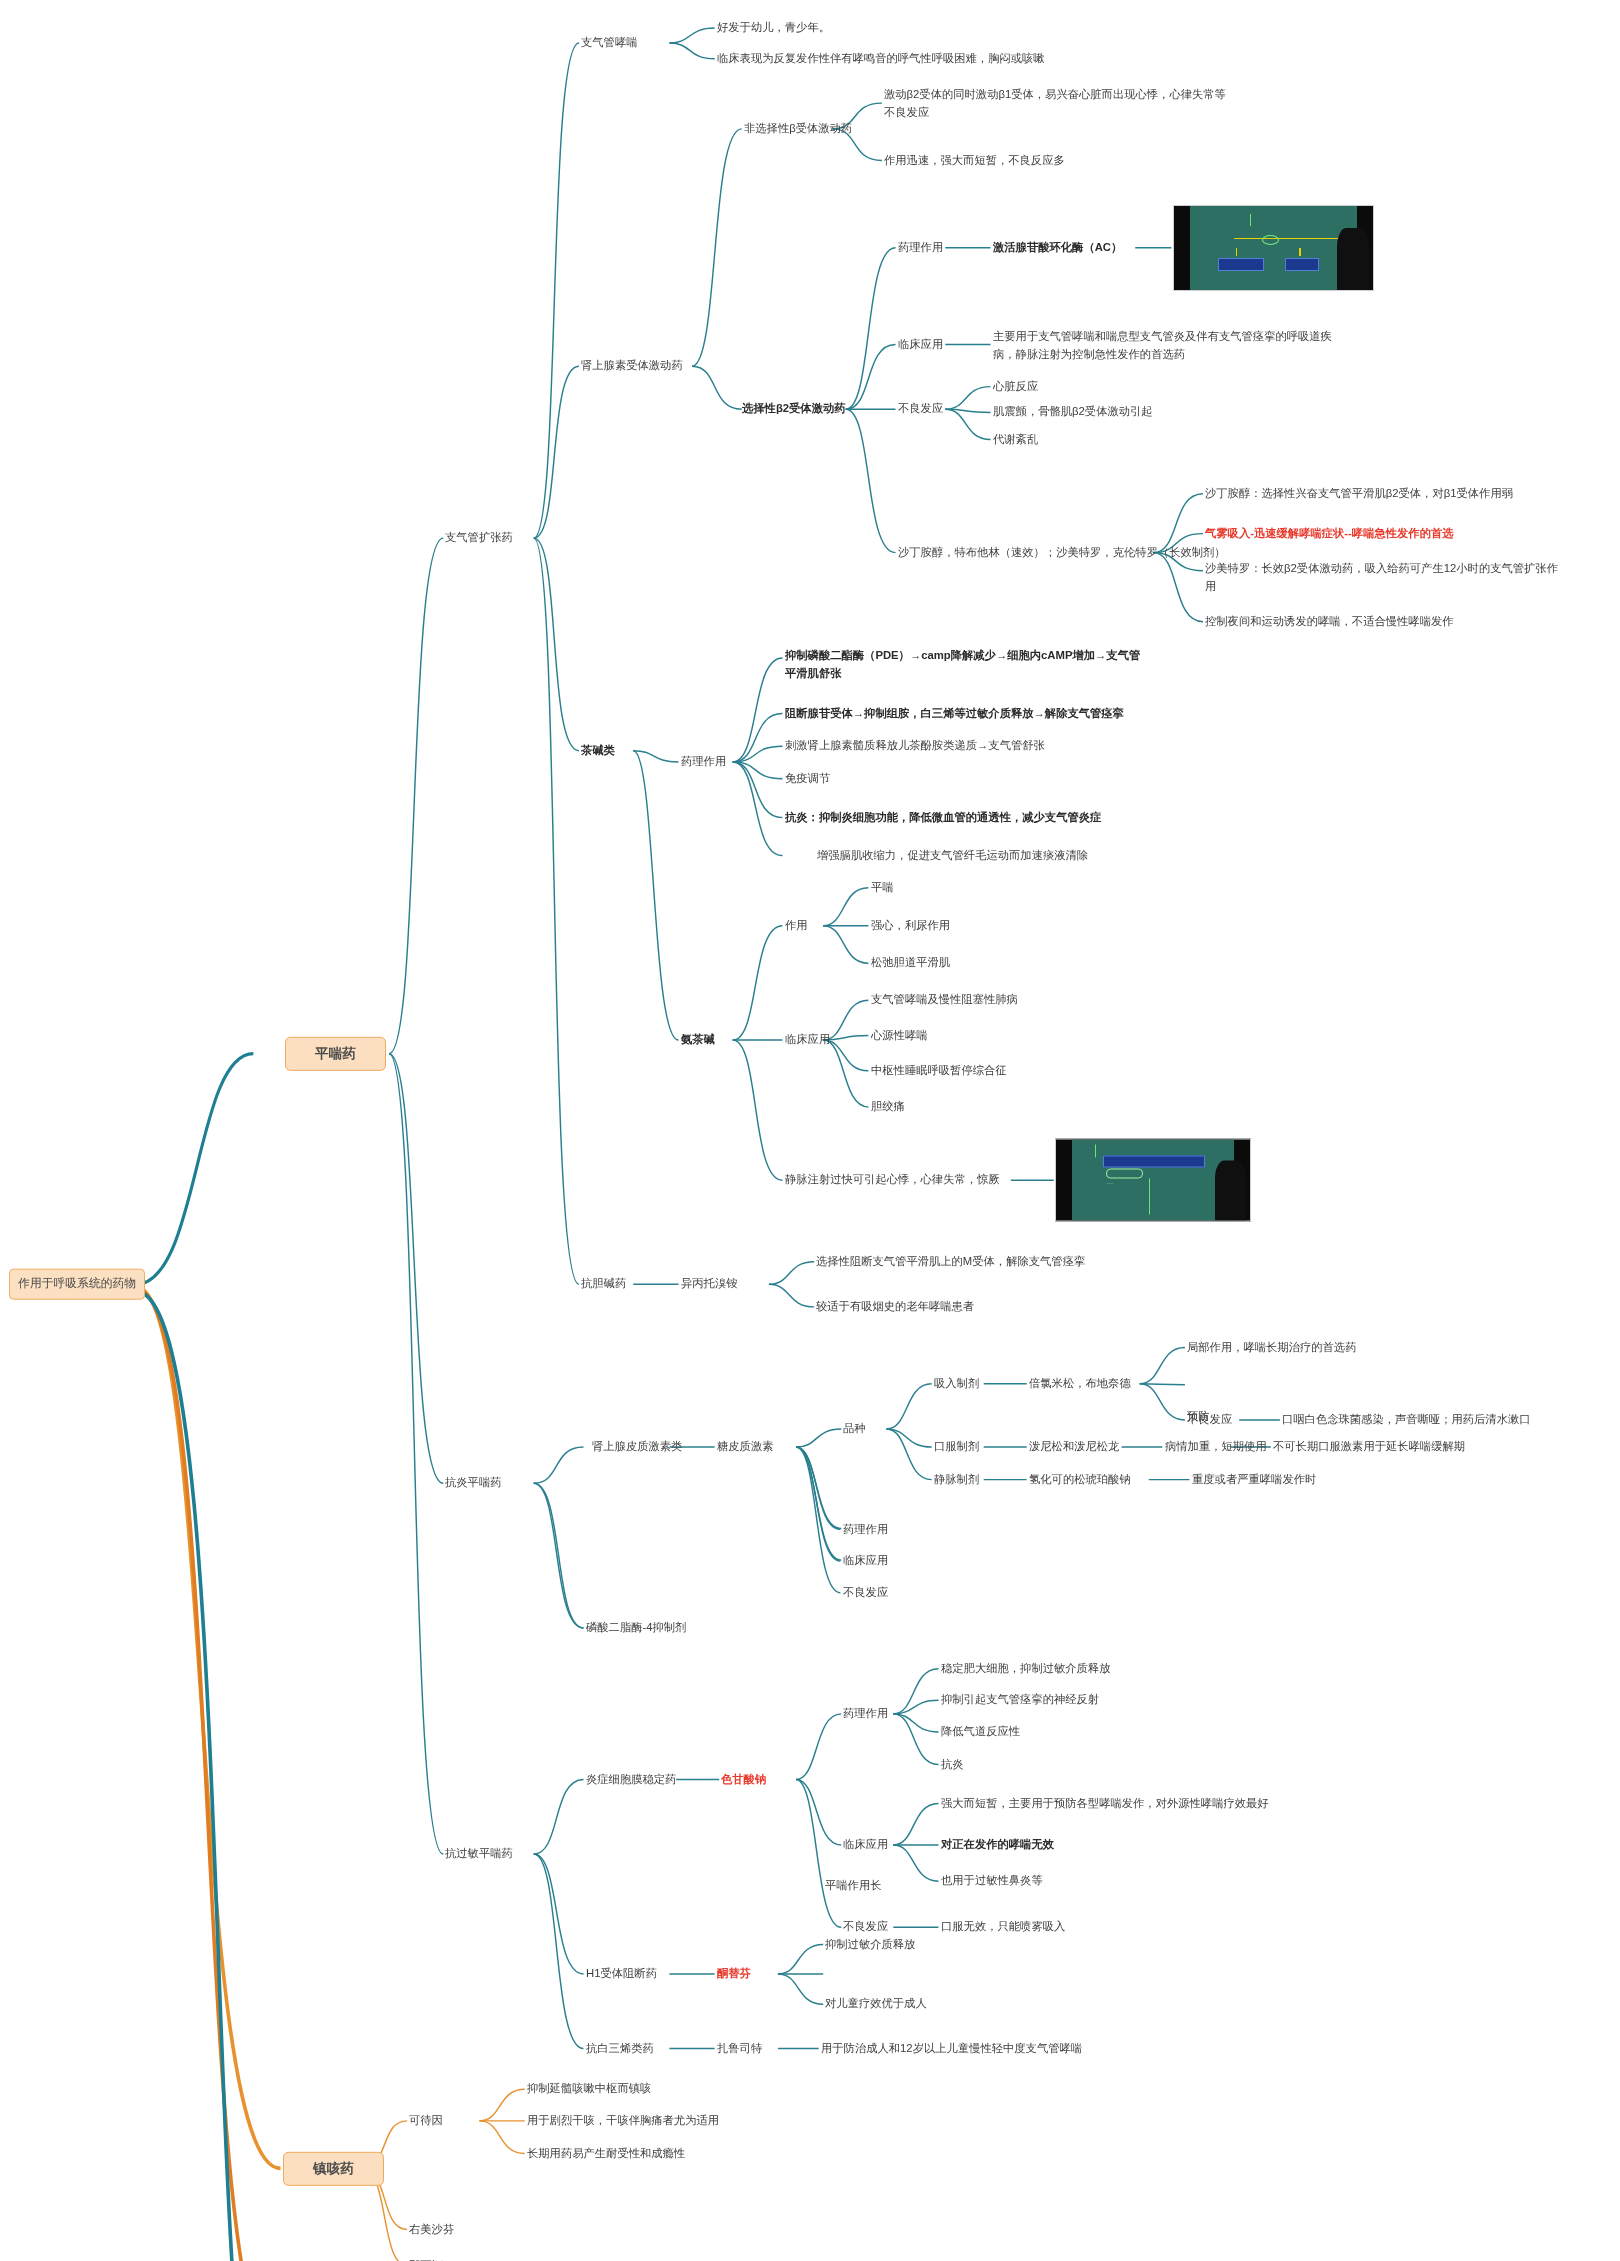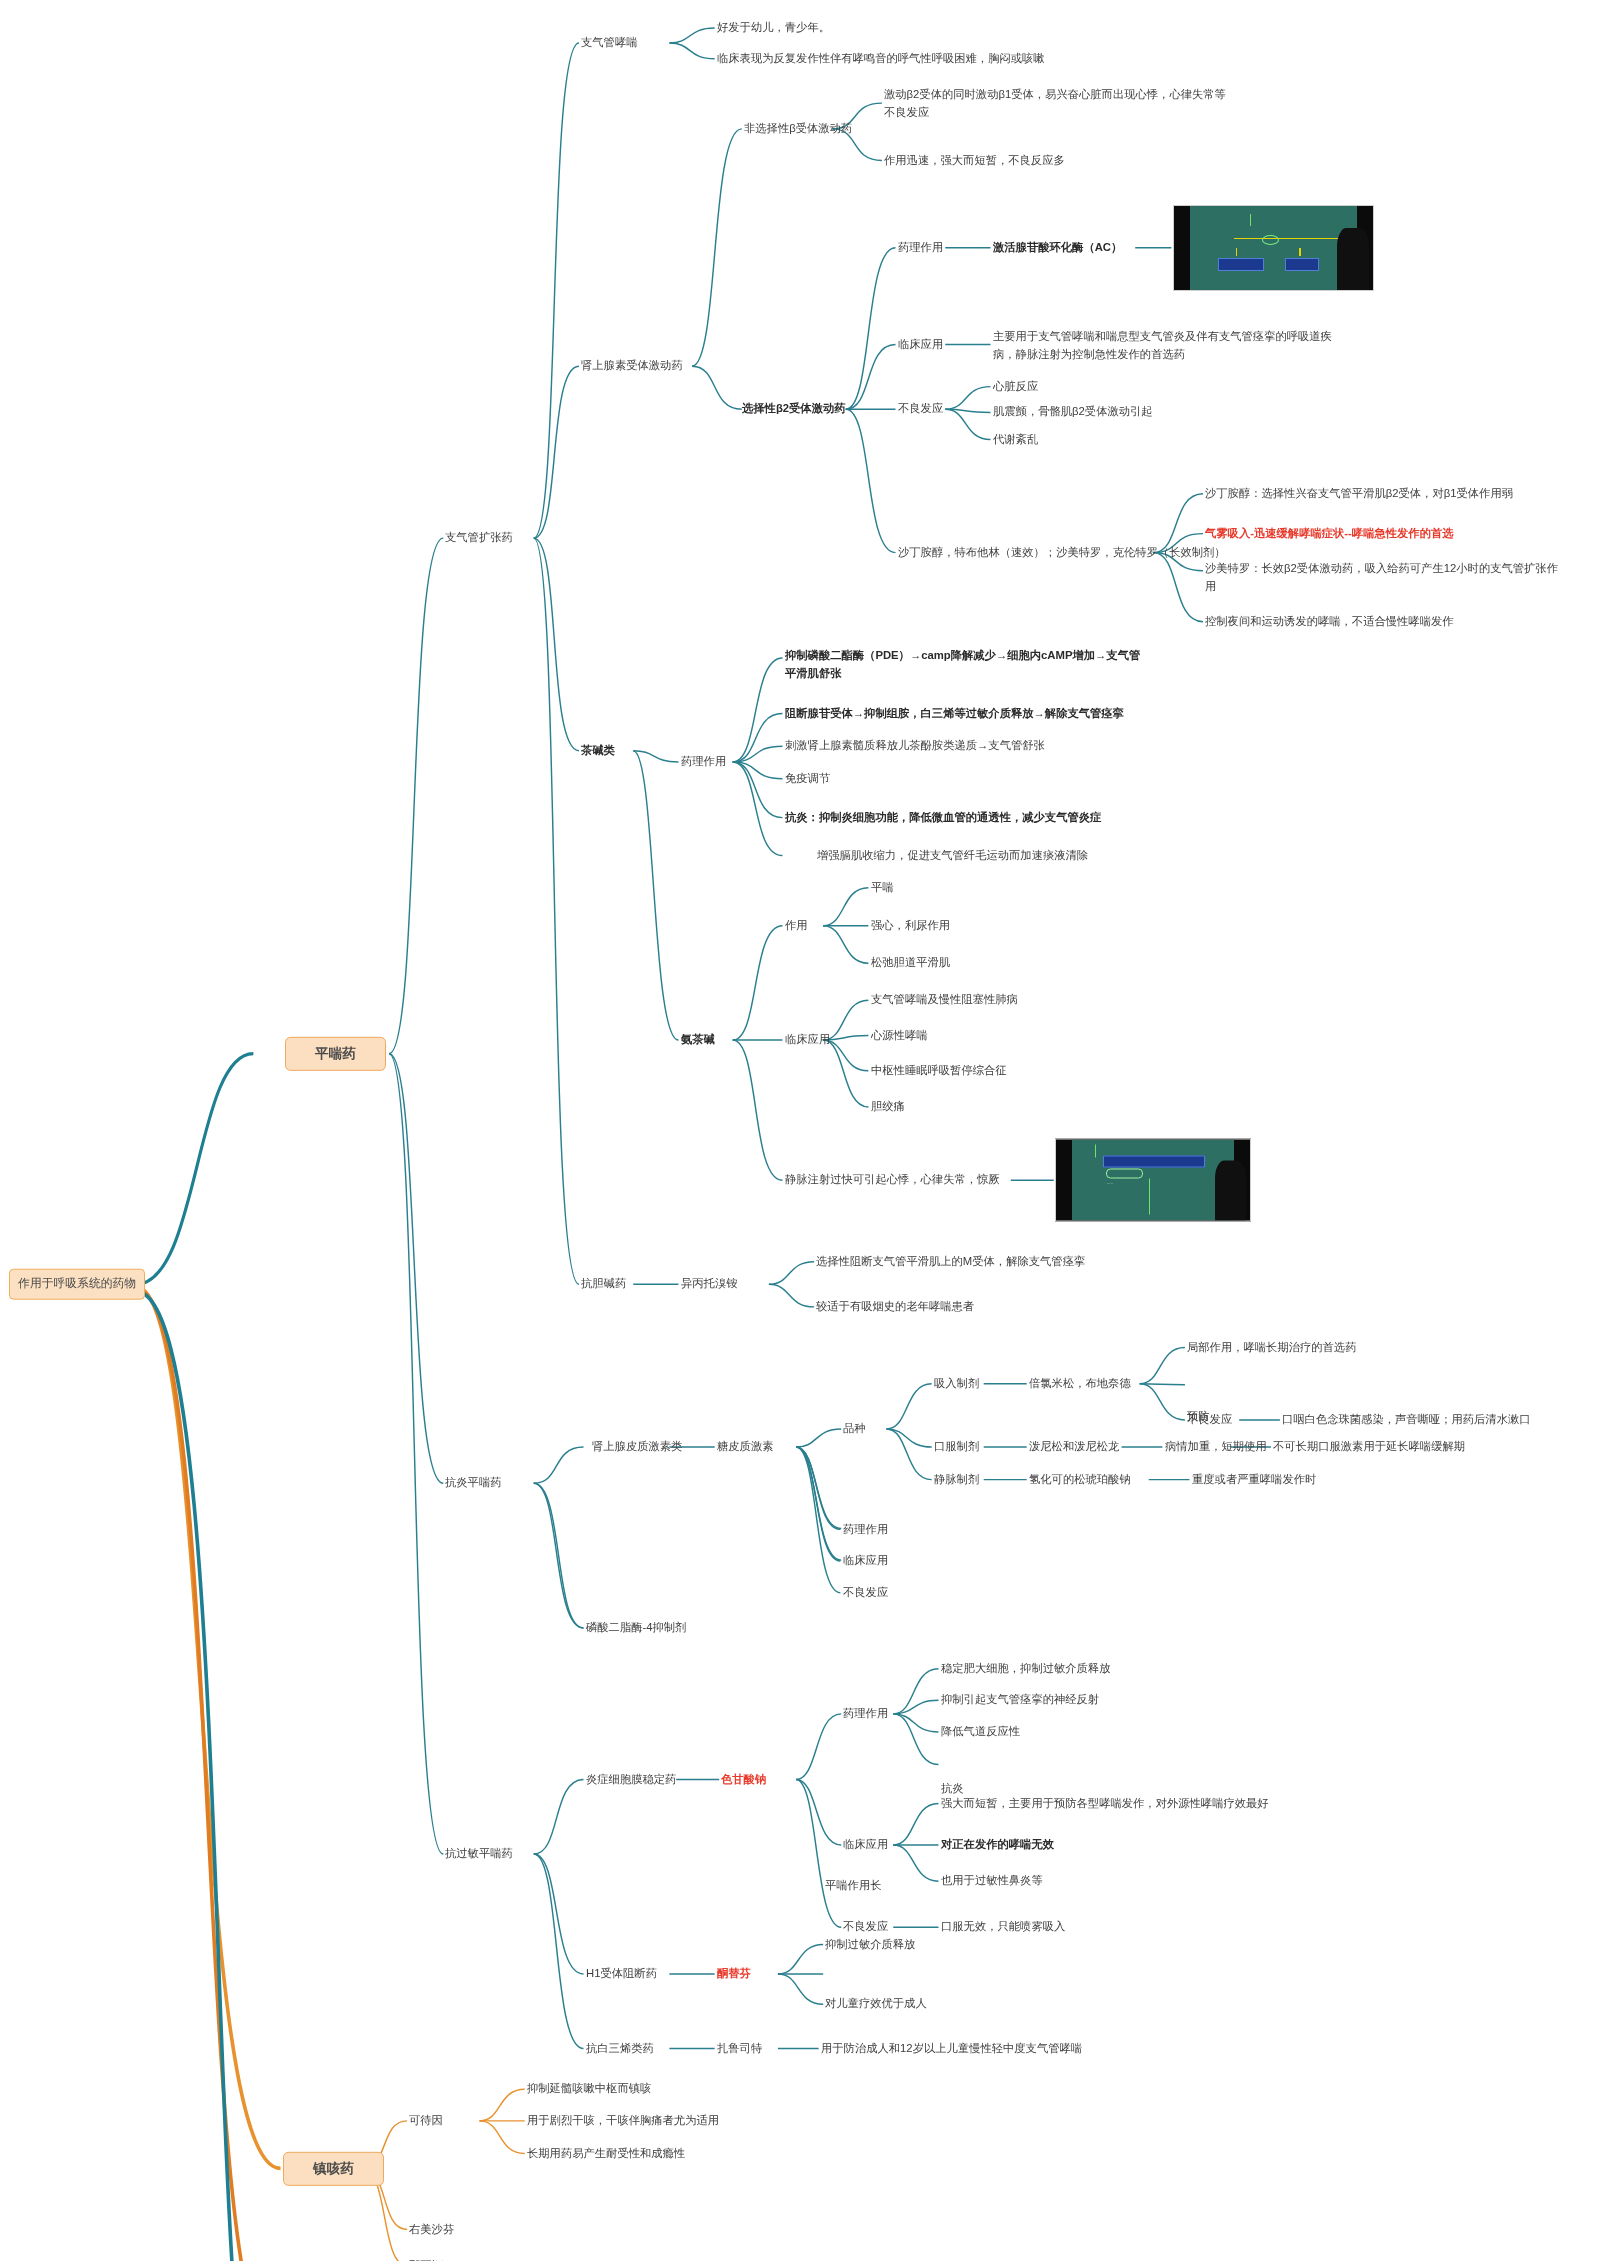--- a/index.html
+++ b/index.html
@@ -346,21 +346,21 @@
 
   <div class="node" style="left:586px; top:1628px;">磷酸二脂酶-4抑制剂</div>
 
   <div class="node" style="left:586px; top:1780px;">炎症细胞膜稳定药</div>
   <div class="node red" style="left:721px; top:1780px;">色甘酸钠</div>
 
   <div class="node" style="left:843px; top:1714px;">药理作用</div>
   <div class="node" style="left:941px; top:1669px;">稳定肥大细胞，抑制过敏介质释放</div>
   <div class="node" style="left:941px; top:1700px;">抑制引起支气管痉挛的神经反射</div>
   <div class="node" style="left:941px; top:1732px;">降低气道反应性</div>
-  <div class="node" style="left:941px; top:1765px;margin-top:24px;">抗炎</div>
+  <div class="node" style="left:941px; top:1765px;">抗炎</div>
 
   <div class="node" style="left:843px; top:1845px;">临床应用</div>
   <div class="node" style="left:941px; top:1804px;">强大而短暂，主要用于预防各型哮喘发作，对外源性哮喘疗效最好</div>
   <div class="node bold" style="left:941px; top:1845px;">对正在发作的哮喘无效</div>
   <div class="node" style="left:941px; top:1881px;">也用于过敏性鼻炎等</div>
 
   <div class="node" style="left:843px; top:1927px;">不良发应</div>
   <div class="node" style="left:941px; top:1927px;">口服无效，只能喷雾吸入</div>
 
   <div class="node" style="left:586px; top:1974px;">H1受体阻断药</div>

